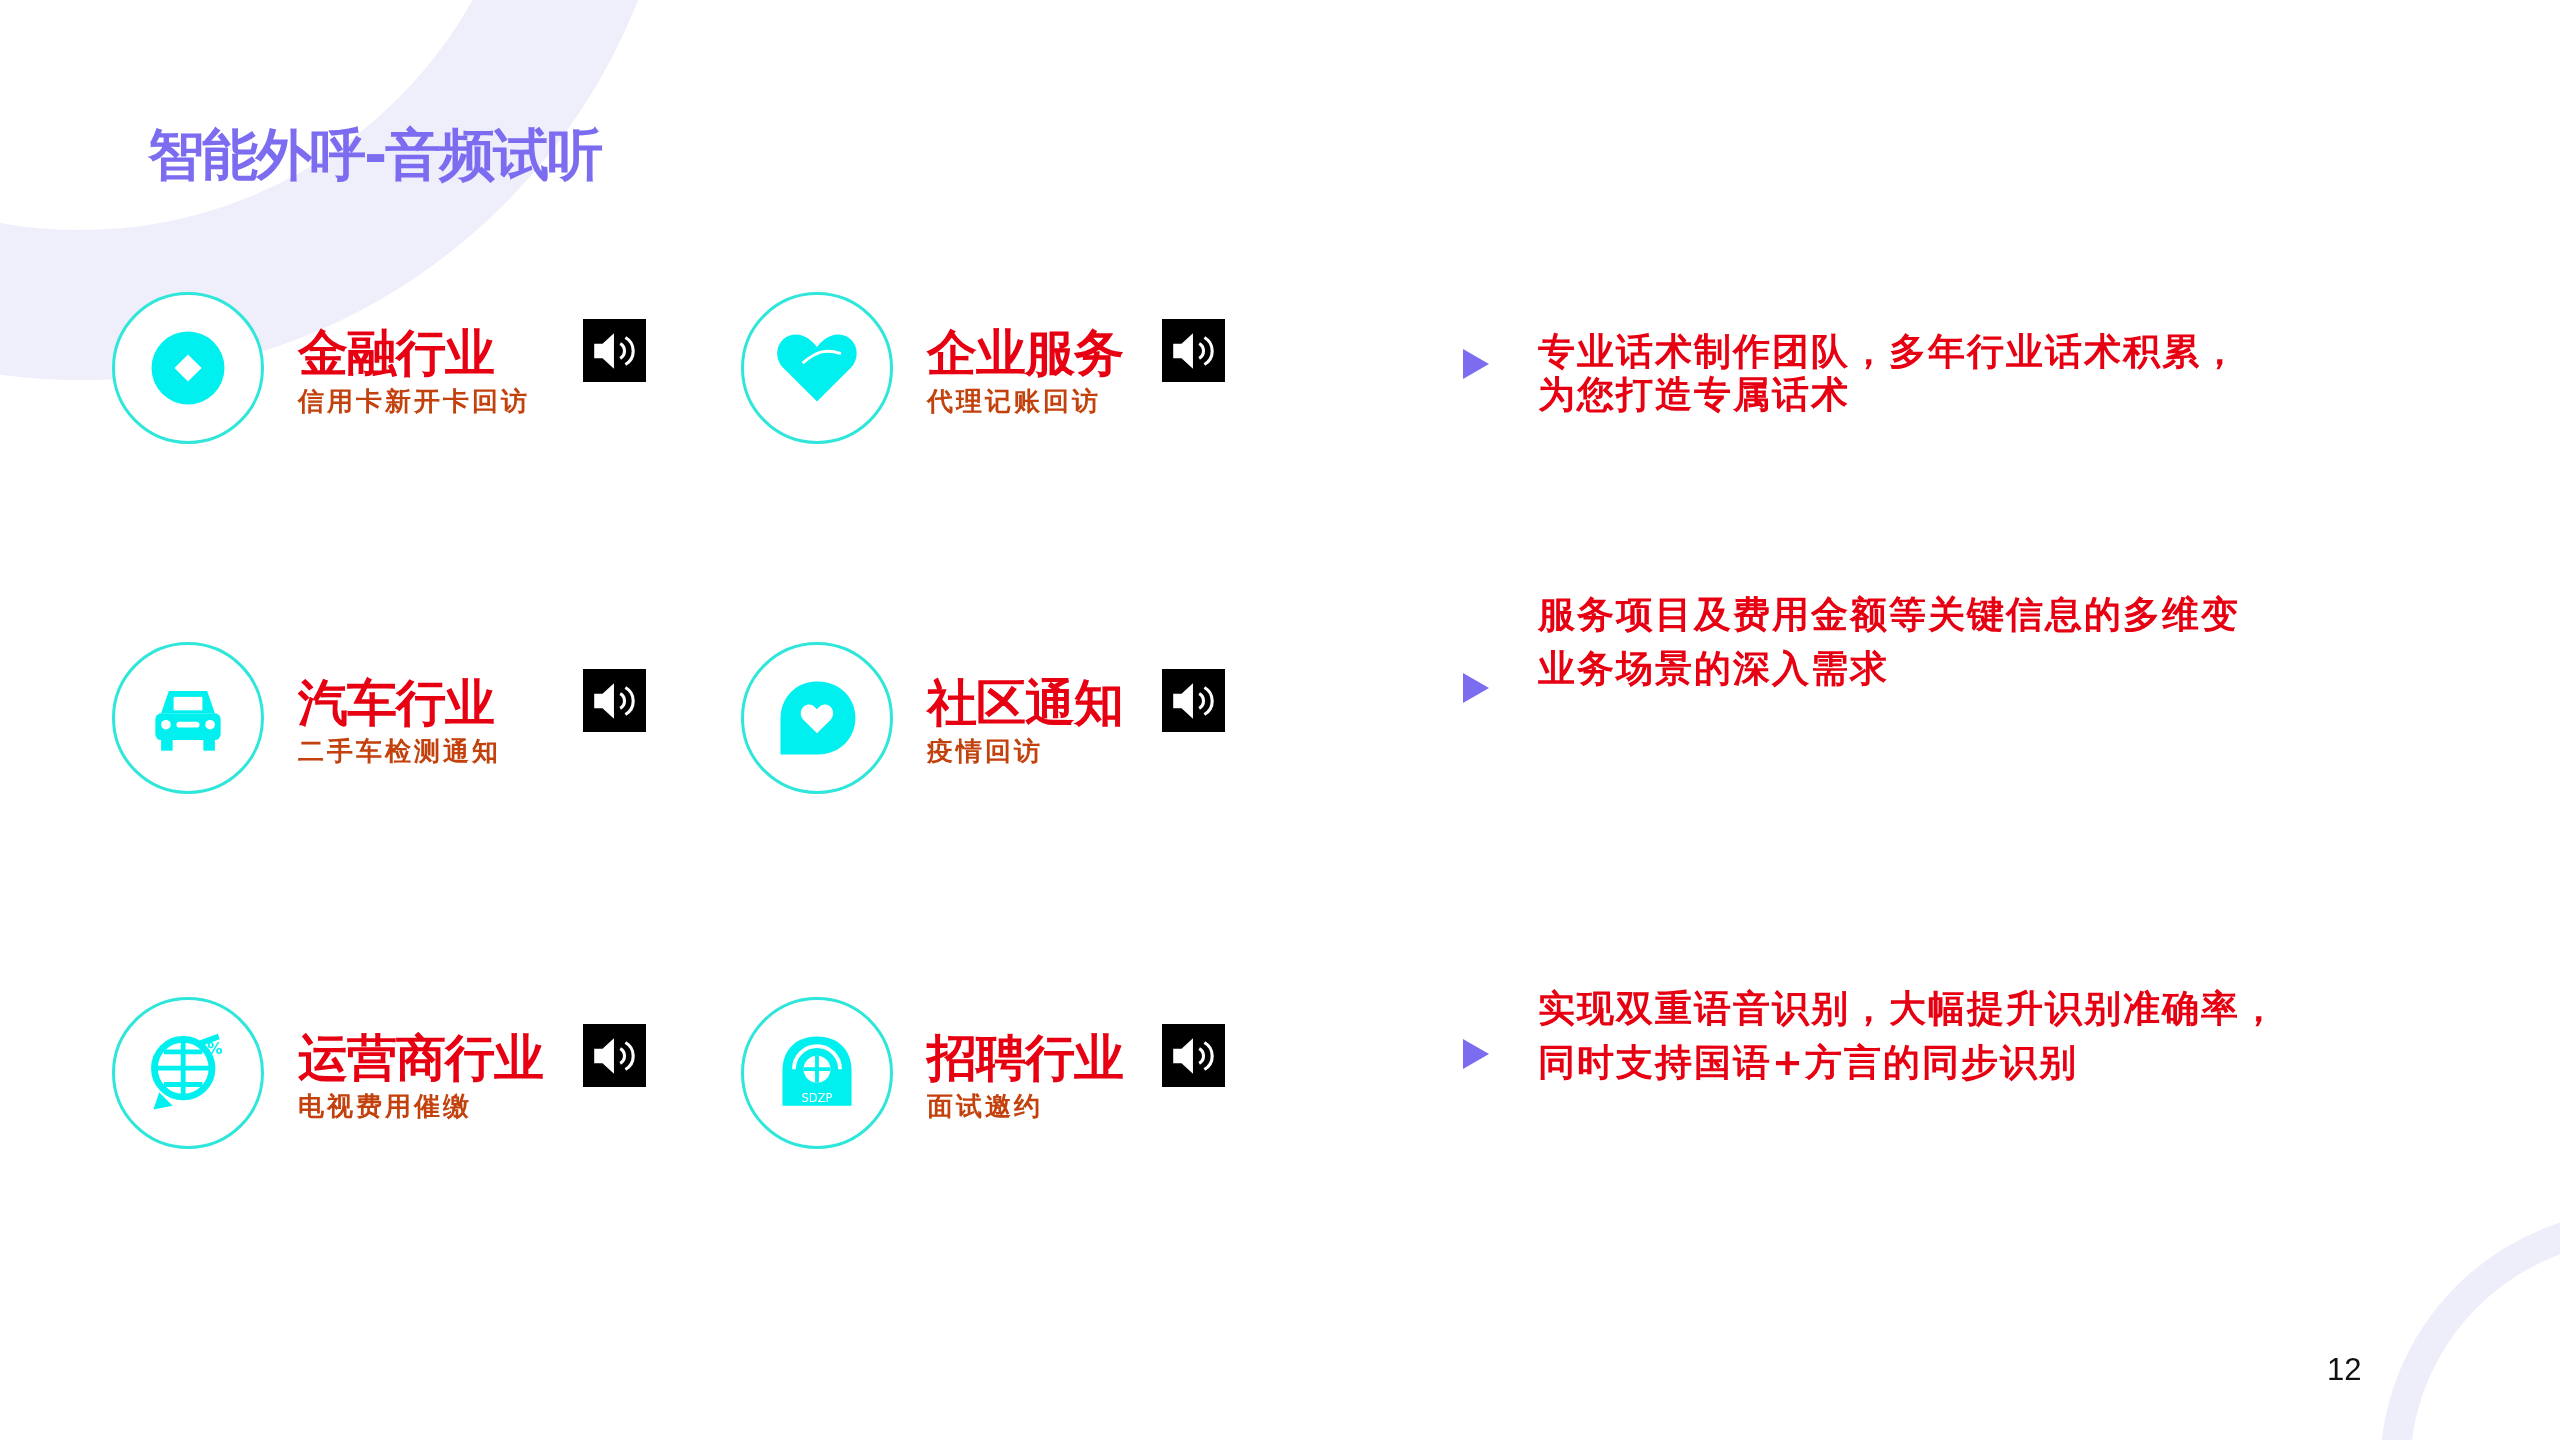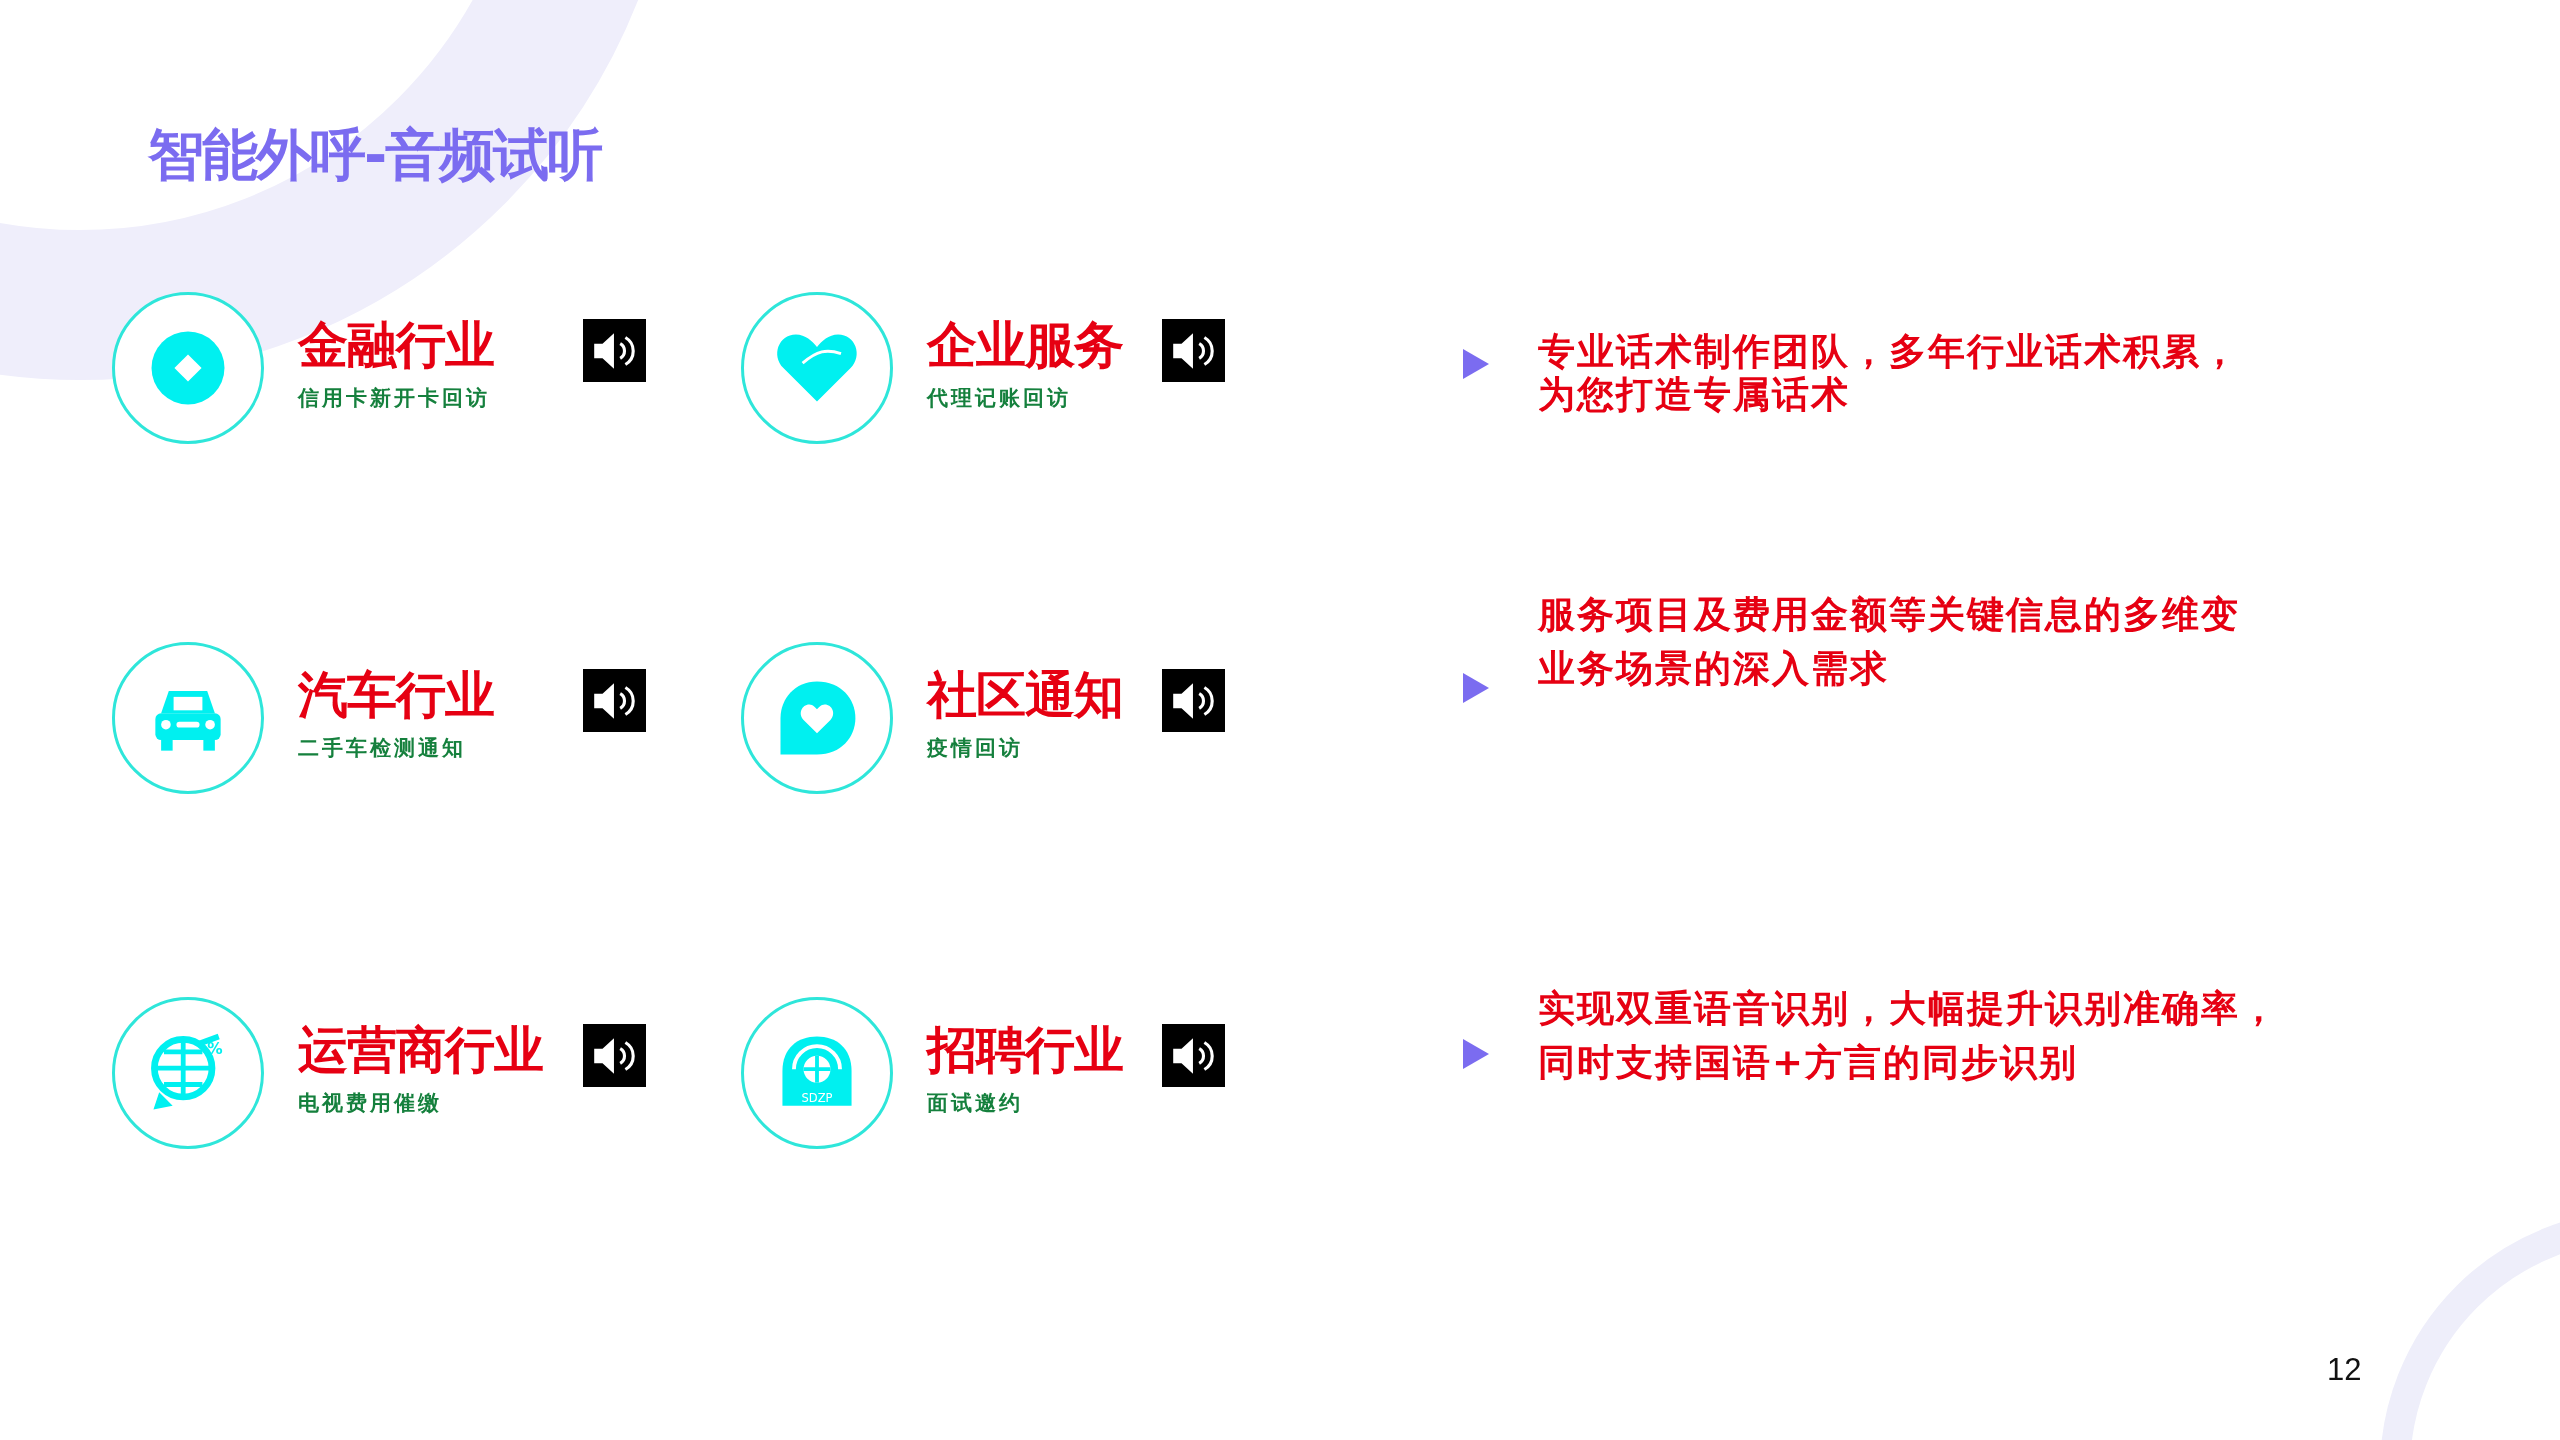--- a/index.html
+++ b/index.html
@@ -5,22 +5,22 @@
   html, body { margin:0; padding:0; }
   body { width:2560px; height:1440px; position:relative; overflow:hidden; background:#ffffff;
          font-family:"DejaVu Sans","Liberation Sans",sans-serif; }
   .deco { position:absolute; border-radius:50%; pointer-events:none; }
   .deco-tl { left:-520px; top:-820px; width:1200px; height:1200px; border:150px solid #EFEEFB; box-sizing:border-box; transform:rotate(0deg); }
   .deco-br { left:2380px; top:1210px; width:520px; height:520px; border:30px solid #EEEEFA; box-sizing:border-box; }
   .title { position:absolute; left:148px; top:118px; font-size:56px; font-weight:bold; color:#7B6CF0; letter-spacing:-2px; white-space:nowrap; }
   .item { position:absolute; width:640px; height:170px; }
   .circle { position:absolute; left:0; top:0; width:152px; height:152px; border:3px solid #2EE6DA; border-radius:50%; box-sizing:border-box; display:flex; align-items:center; justify-content:center; background:#fff; }
   .circle svg { width:96px; height:96px; }
-  .item-title { position:absolute; left:186px; top:20px; font-size:50px; font-weight:bold; color:#E60012; white-space:nowrap; letter-spacing:-1px; }
-  .item-sub { position:absolute; left:186px; top:92px; font-size:21px; font-weight:bold; color:#15803d; white-space:nowrap; letter-spacing:3px; }
+  .item-title { position:absolute; left:186px; top:28px; font-size:50px; font-weight:bold; color:#E60012; white-space:nowrap; letter-spacing:-1px; }
+  .item-sub { position:absolute; left:186px; top:92px; font-size:26px; font-weight:bold; color:#c2410c; white-space:nowrap; letter-spacing:3px; }
   .speaker { position:absolute; top:27px; width:63px; height:63px; background:#000; display:flex; align-items:center; justify-content:center; cursor:pointer; }
   .speaker svg { width:52px; height:52px; }
   .bullet { position:absolute; left:1463px; }
   .tri { position:absolute; left:0; width:0; height:0; border-top:15px solid transparent; border-bottom:15px solid transparent; border-left:26px solid #7B6CF0; }
   .btext { position:absolute; left:75px; width:780px; font-size:37px; font-weight:bold; color:#E60012; letter-spacing:2px; }
   .btext div { white-space:nowrap; }
   .page-num { position:absolute; left:2327px; top:1352px; font-size:31px; color:#111; font-family:"Liberation Sans",sans-serif;text-align:center; }
 </style>
 </head>
 <body>

